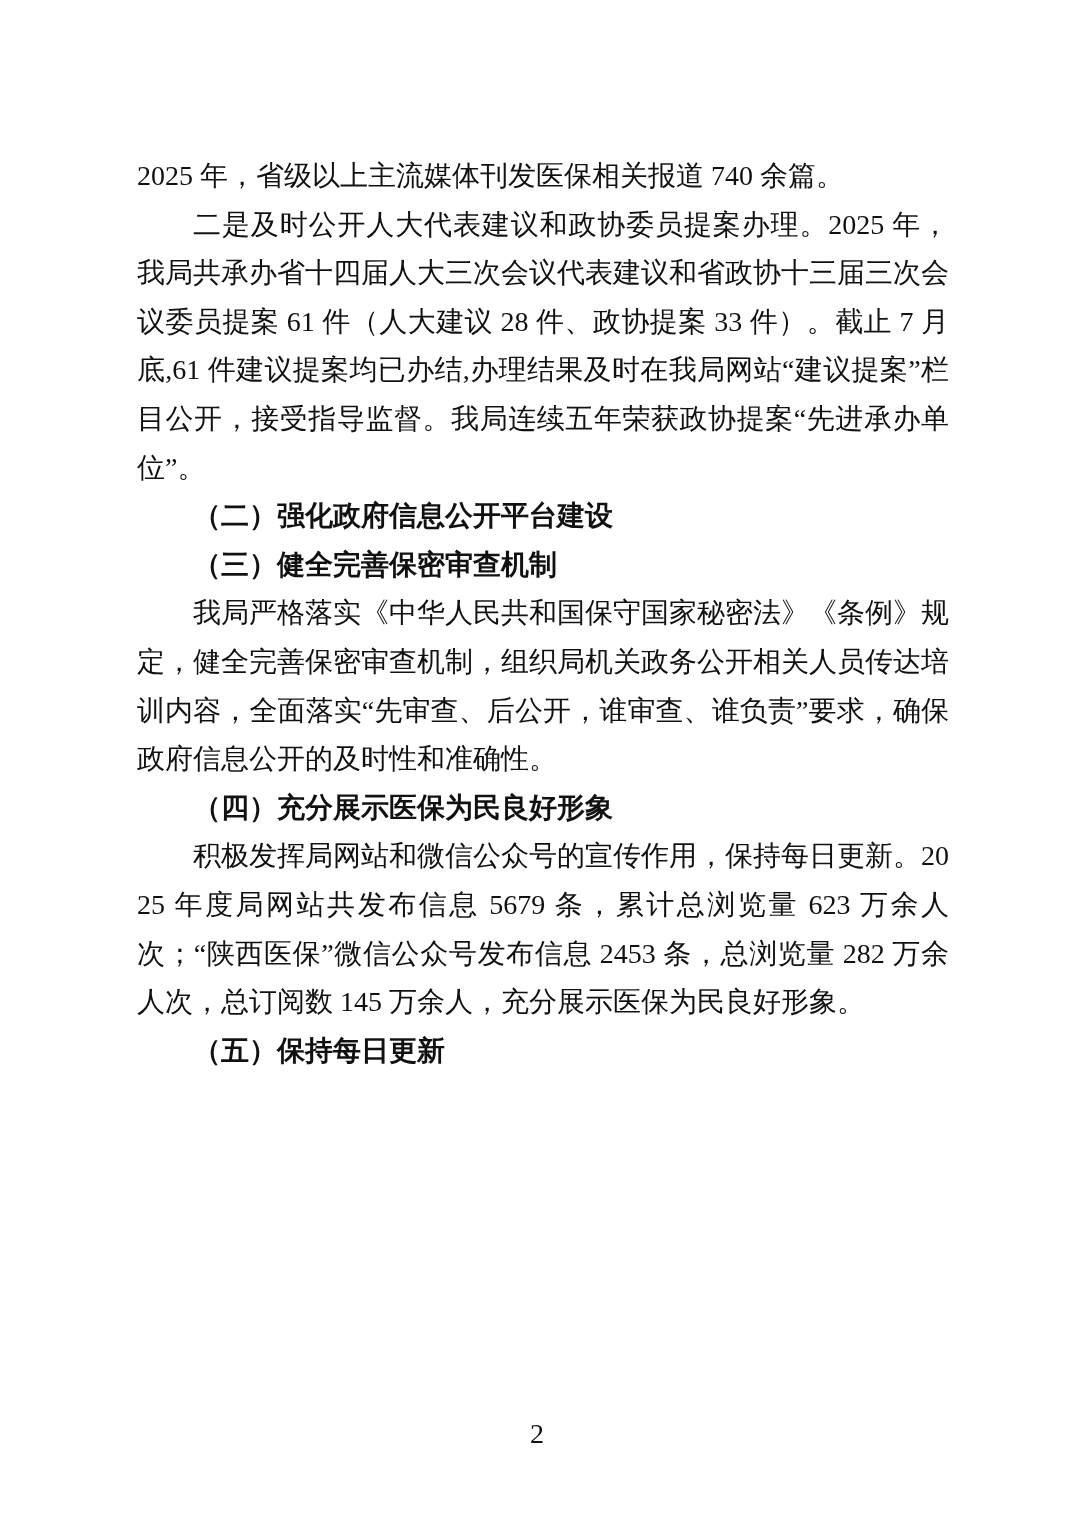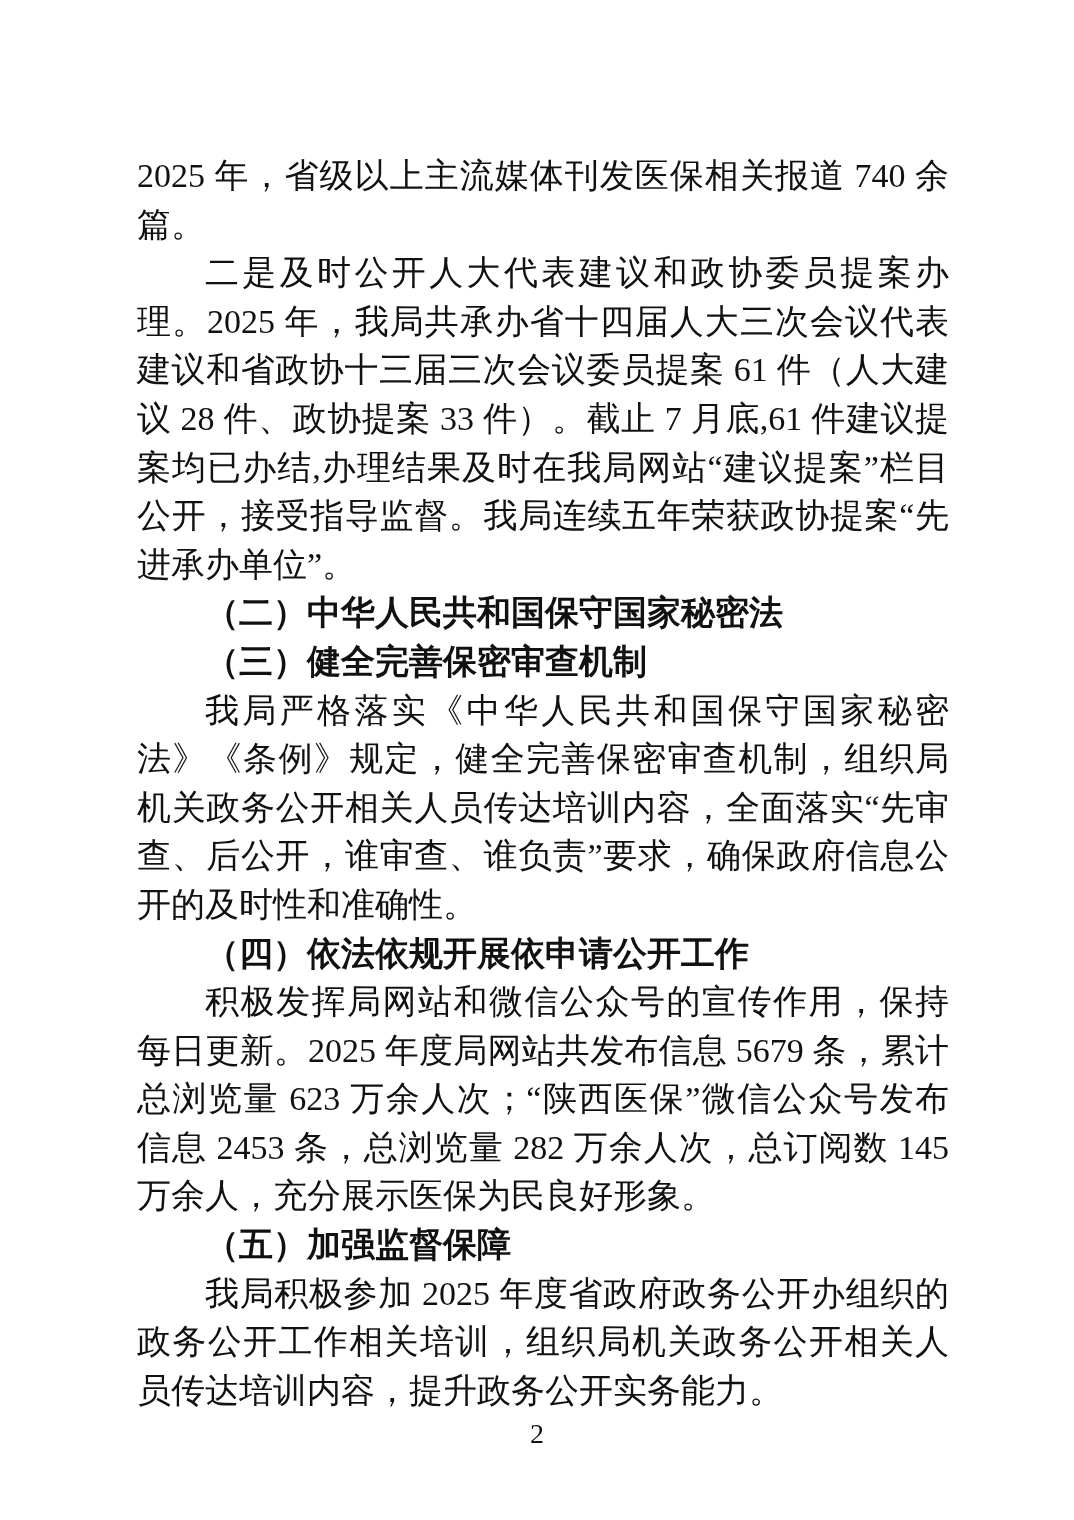--- a/index.html
+++ b/index.html
@@ -14,21 +14,21 @@
     background: #ffffff;
     color: #111111;
     font-family: "Liberation Serif", "DejaVu Serif", serif;
     overflow: hidden;
   }
   .content {
     position: absolute;
     left: 137px;
     top: 152px;
     width: 812px;
-    font-size: 34px;
+    font-size: 28px;
     line-height: 48.6px;
     text-align: justify;
     text-justify: inter-character;
   }
   .content p {
     margin: 0;
     padding: 0;
     text-indent: 2em;
     word-break: break-all;
   }
@@ -55,31 +55,30 @@
 </head>
 <body>
 
 <div class="page">
   <div class="content">
 
     <p class="no-indent">2025 年，省级以上主流媒体刊发医保相关报道 740 余篇。</p>
 
     <p><span class="lead-bold">二是及时公开人大代表建议和政协委员提案办理。</span><span>2025 年，我局共承办省十四届人大三次会议代表建议和省政协十三届三次会议委员提案 61 件（人大建议 28 件、政协提案 33 件）。截止 7 月底,61 件建议提案均已办结,办理结果及时在我局网站“建议提案”栏目公开，接受指导监督。我局连续五年荣获政协提案“先进承办单位”。</span></p>
 
-    <p class="heading">（二）中华人民共和国保守国家秘密法</p>
+    <p class="heading">（二）强化政府信息公开平台建设</p>
 
 
     <p class="heading">（三）健全完善保密审查机制</p>
 
     <p>我局严格落实《中华人民共和国保守国家秘密法》《条例》规定，健全完善保密审查机制，组织局机关政务公开相关人员传达培训内容，全面落实“先审查、后公开，谁审查、谁负责”要求，确保政府信息公开的及时性和准确性。</p>
 
-    <p class="heading">（四）依法依规开展依申请公开工作</p>
+    <p class="heading">（四）充分展示医保为民良好形象</p>
 
     <p>积极发挥局网站和微信公众号的宣传作用，保持每日更新。2025 年度局网站共发布信息 5679 条，累计总浏览量 623 万余人次；“陕西医保”微信公众号发布信息 2453 条，总浏览量 282 万余人次，总订阅数 145 万余人，充分展示医保为民良好形象。</p>
 
-    <p class="heading">（五）加强监督保障</p>
+    <p class="heading">（五）保持每日更新</p>
 
-    <p>我局积极参加 2025 年度省政府政务公开办组织的政务公开工作相关培训，组织局机关政务公开相关人员传达培训内容，提升政务公开实务能力。</p>
 
   </div>
 
   <div class="page-number">2</div>
 </div>
 
 </body></html>

